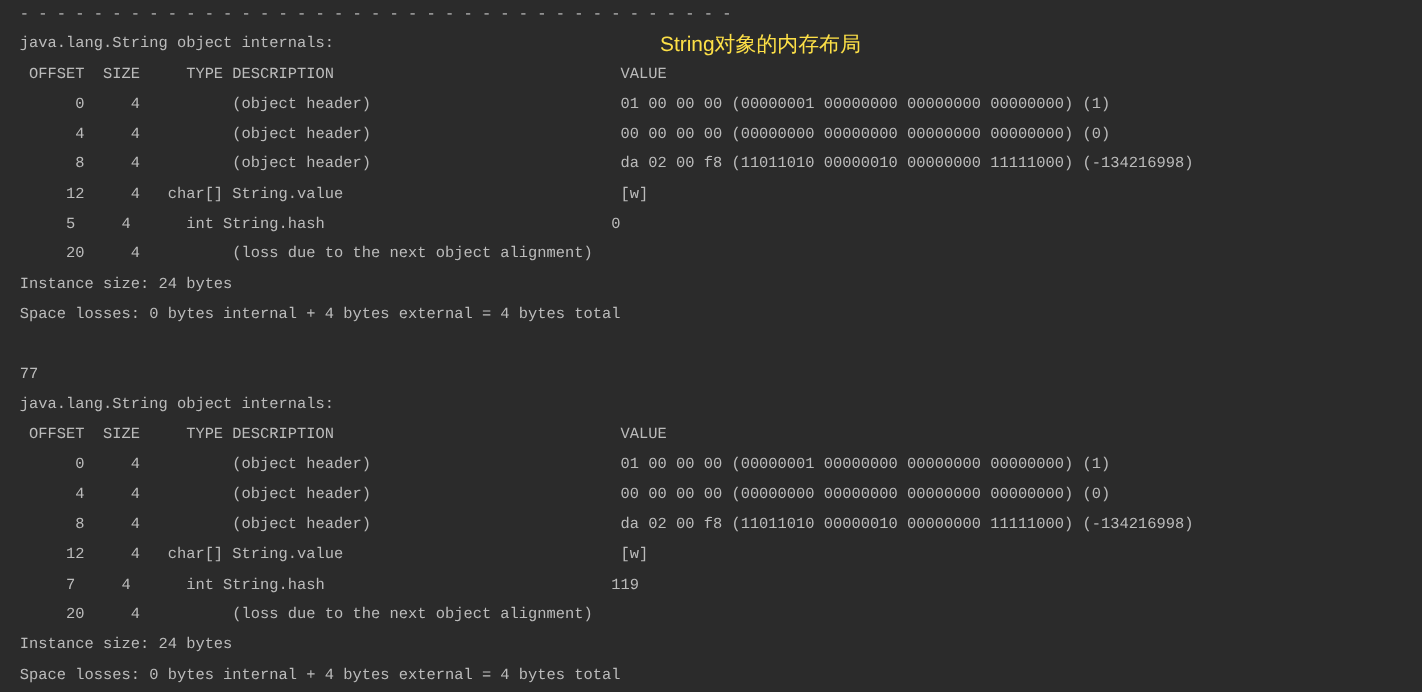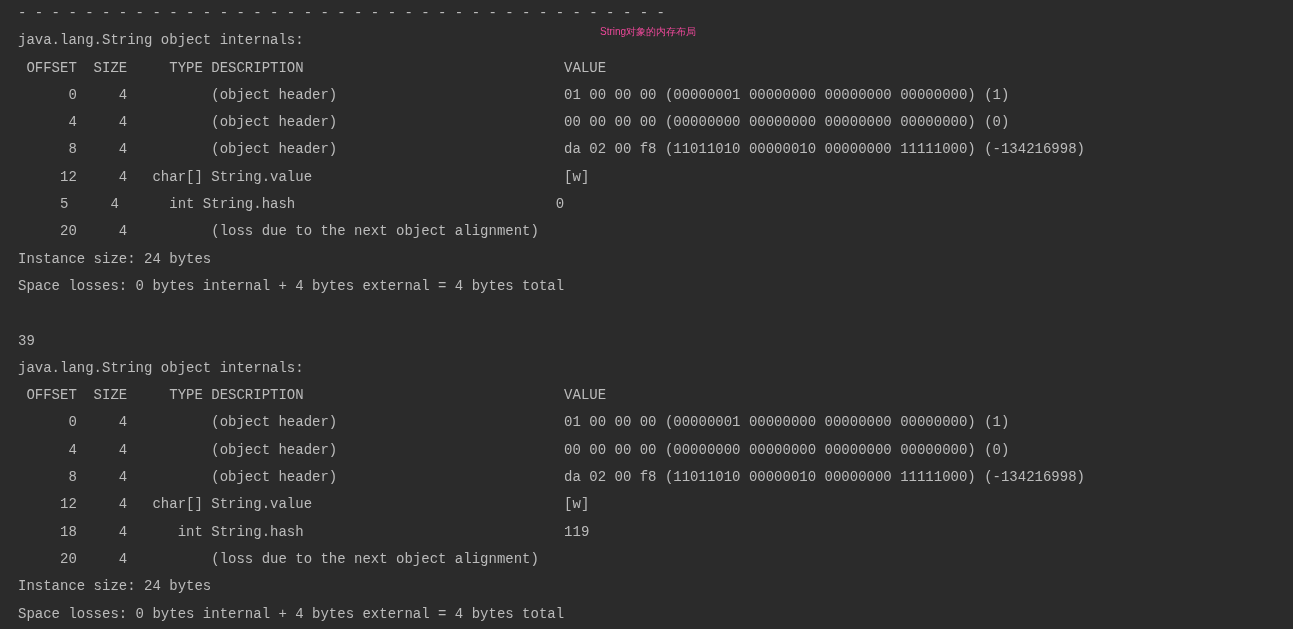--- a/index.html
+++ b/index.html
@@ -16,23 +16,23 @@
     position: relative;
   }
   pre {
     margin: 0;
     padding: 0 0 0 18px;
     white-space: pre;
     font-family: inherit;
   }
   .annotation {
     position: absolute;
-    color: #ec4899;
+    color: #fde047;
     font-family: "Microsoft YaHei", "SimSun", sans-serif;
-    font-size: 10px;
+    font-size: 19px;
     top: 22px;
     left: 600px;
   }
 </style>
 </head>
 <body>
 
 <div class="annotation">String对象的内存布局</div>
 
 <pre><span>- - - - - - - - - - - - - - - - - - - - - - - - - - - - - - - - - - - - - - -</span>
@@ -40,23 +40,23 @@
 <span> OFFSET  SIZE     TYPE DESCRIPTION                               VALUE</span>
 <span>      0     4          (object header)                           01 00 00 00 (00000001 00000000 00000000 00000000) (1)</span>
 <span>      4     4          (object header)                           00 00 00 00 (00000000 00000000 00000000 00000000) (0)</span>
 <span>      8     4          (object header)                           da 02 00 f8 (11011010 00000010 00000000 11111000) (-134216998)</span>
 <span>     12     4   char[] String.value                              [w]</span>
 <span>     5     4      int String.hash                               0</span>
 <span>     20     4          (loss due to the next object alignment)</span>
 <span>Instance size: 24 bytes</span>
 <span>Space losses: 0 bytes internal + 4 bytes external = 4 bytes total</span>
 
-<span>39</span>
+<span>77</span>
 <span>java.lang.String object internals:</span>
 <span> OFFSET  SIZE     TYPE DESCRIPTION                               VALUE</span>
 <span>      0     4          (object header)                           01 00 00 00 (00000001 00000000 00000000 00000000) (1)</span>
 <span>      4     4          (object header)                           00 00 00 00 (00000000 00000000 00000000 00000000) (0)</span>
 <span>      8     4          (object header)                           da 02 00 f8 (11011010 00000010 00000000 11111000) (-134216998)</span>
 <span>     12     4   char[] String.value                              [w]</span>
-<span>     18     4      int String.hash                               119</span>
+<span>     7     4      int String.hash                               119</span>
 <span>     20     4          (loss due to the next object alignment)</span>
 <span>Instance size: 24 bytes</span>
 <span>Space losses: 0 bytes internal + 4 bytes external = 4 bytes total</span></pre>
 
 </body></html>

